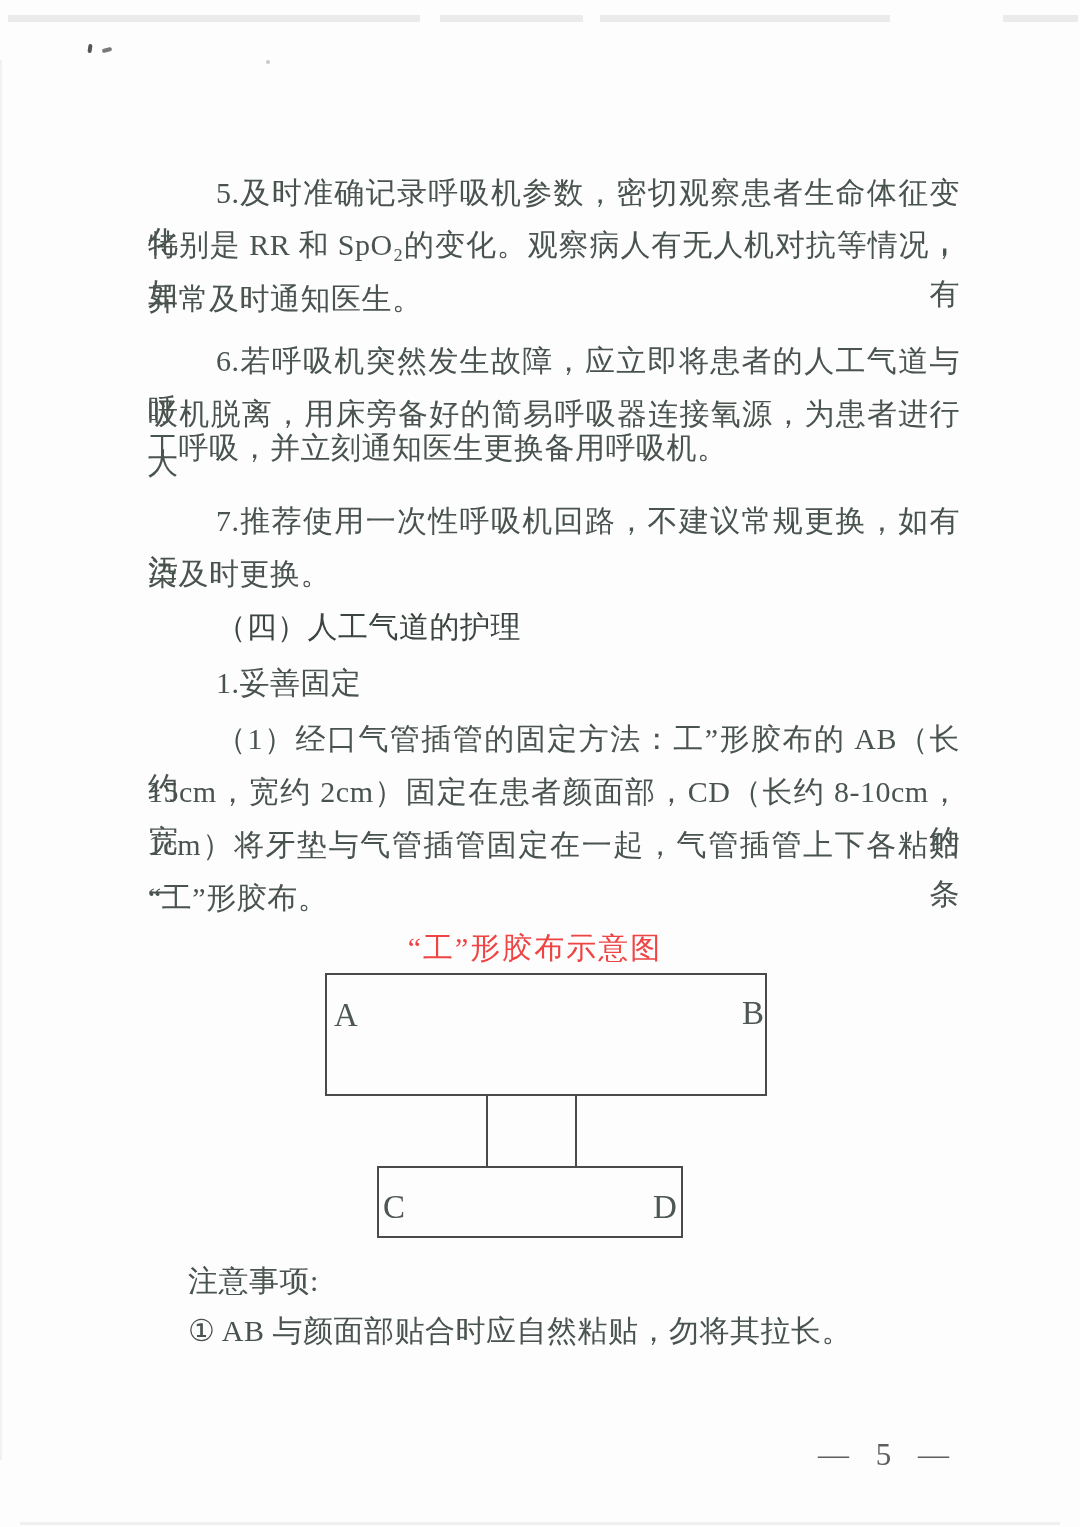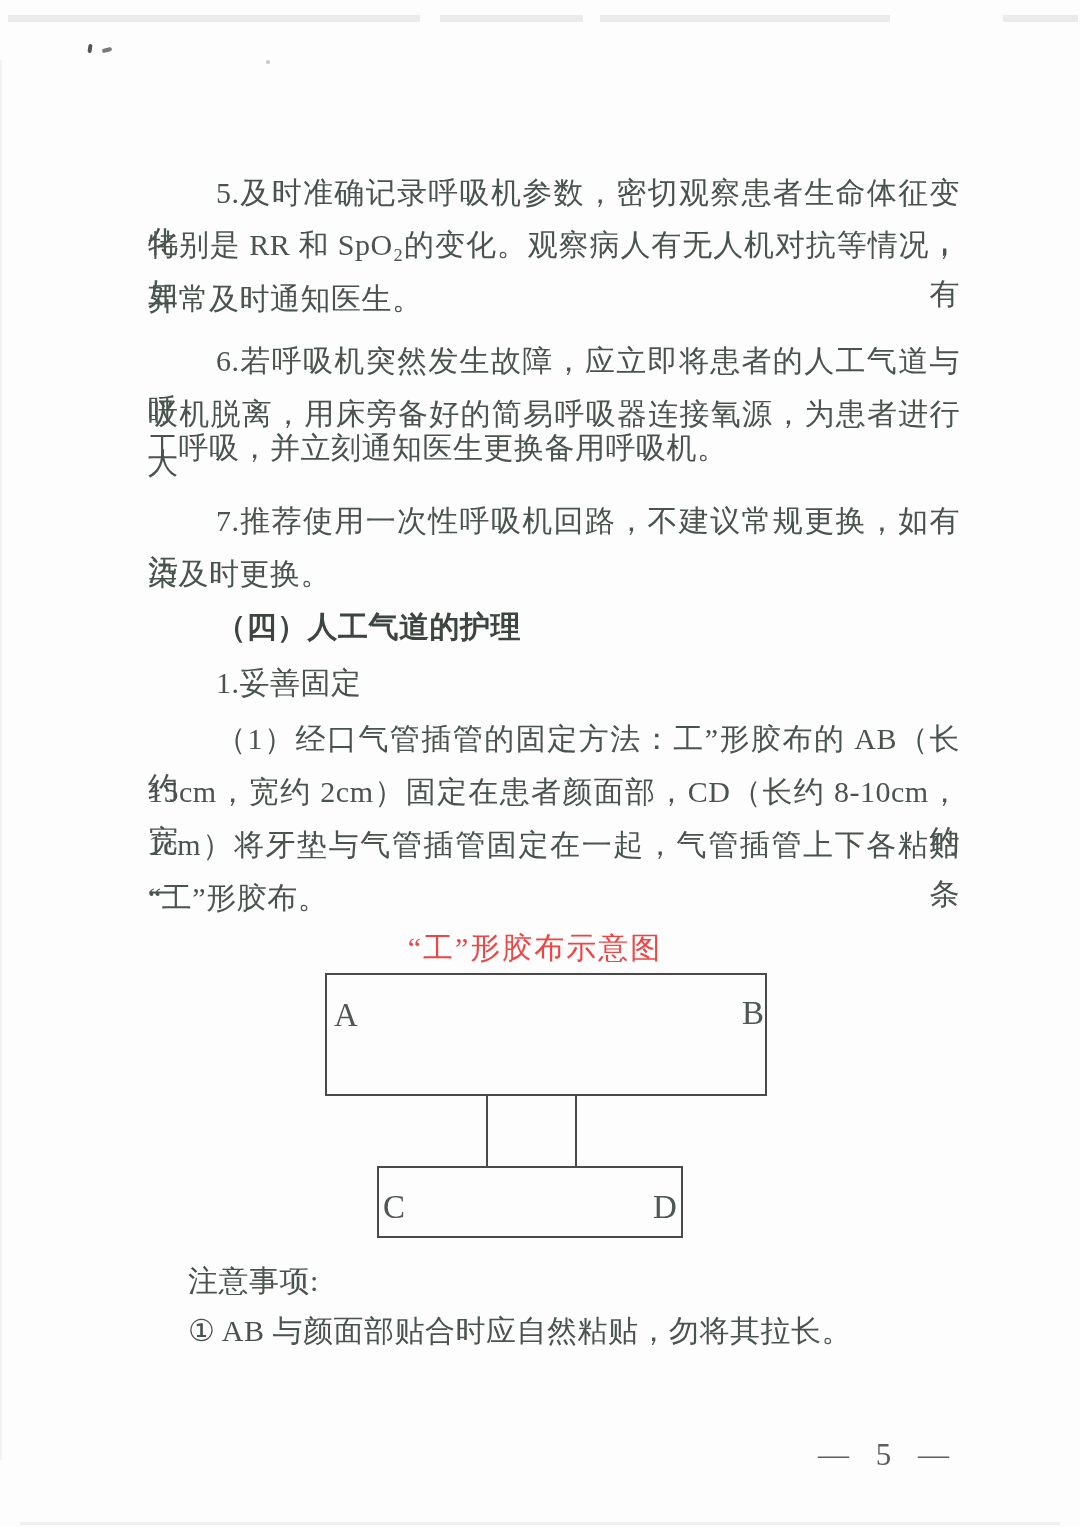--- a/index.html
+++ b/index.html
@@ -18,21 +18,21 @@
     color: #4a544f;
     white-space: nowrap;
     letter-spacing: 0.5px;
   }
   #text-layer .line.justify {
     text-align: justify;
     text-align-last: justify;
     white-space: normal;
   }
   #text-layer .line.indent { text-indent: 68px; }
-  #text-layer .line.bold { font-weight: bold; color: #3c453f; }
+  #text-layer .line.bold { font-weight: normal; color: #3c453f; }
 
   
   .fig-caption {
     position: absolute;
     left: 130px; top: 928px; width: 810px;
     text-align: center;
     font-size: 30px; color: #ef4444;
     letter-spacing: 2px;
   }
   .tape-rect {

